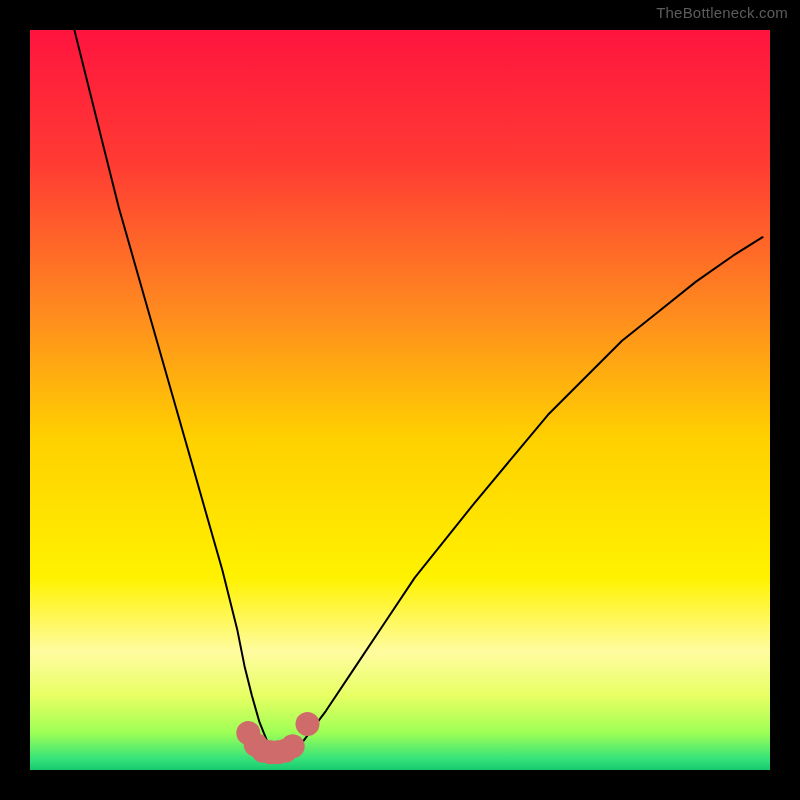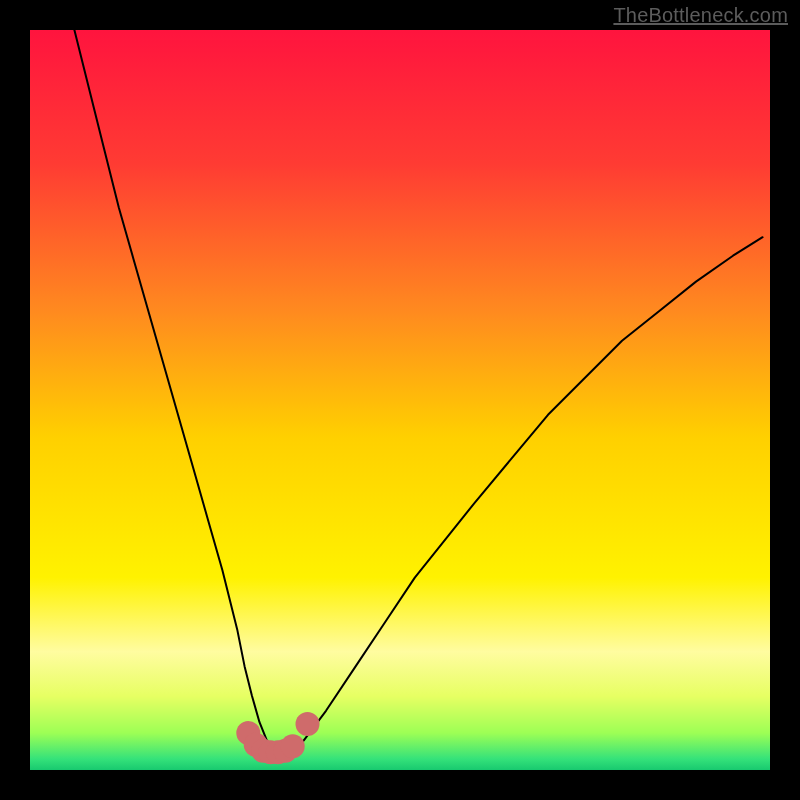--- a/index.html
+++ b/index.html
@@ -28,24 +28,23 @@
   }
   .curve {
     position: absolute;
     left: 0; top: 0;
   }
   .watermark {
     position: absolute;
     top: 4px;
     right: 12px;
     color: #5c5c5c;
-    font-size: 20px;
+    font-size: 15px;
     letter-spacing: 0.2px;
     font-weight: 500;
-    text-decoration: underline;
   }
 </style>
 </head>
 <body>
 
 <div class="frame">
 
   <div class="plot-area">
     <svg class="gradient" width="740" height="740" viewBox="0 0 740 740">
       <defs>

